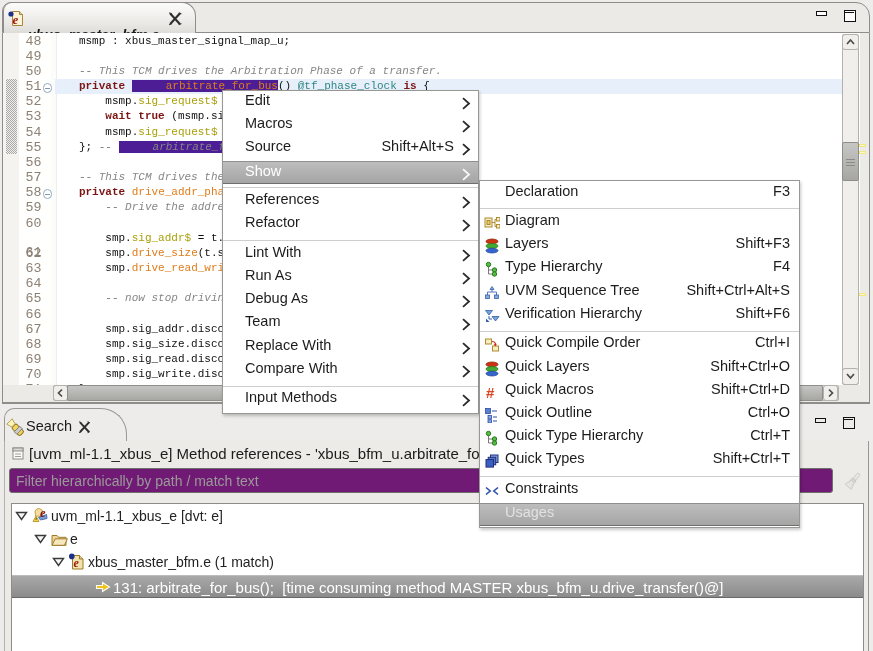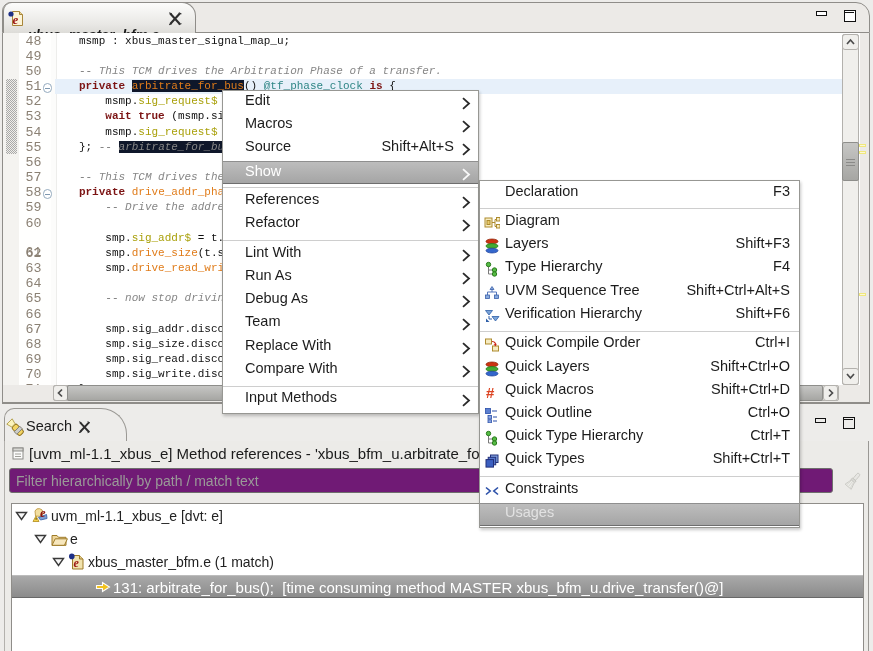--- a/index.html
+++ b/index.html
@@ -29,21 +29,21 @@
 .foldc div{position:absolute;left:1.5px;top:3.5px;width:5px;height:0;border-top:1px solid #7e98b0;}
 
 #code{position:absolute;left:0;top:0;width:839px;height:352px;overflow:hidden;}
 .cl{position:absolute;left:49.5px;font-family:"Liberation Mono",monospace;font-size:11px;
   line-height:15.17px;white-space:pre;color:#101010;}
 .k{color:#7c1414;font-weight:bold;}
 .c{color:#868686;font-style:italic;}
 .o{color:#a9a00a;}
 .m{color:#e07c1a;}
 .t{color:#2e8585;}
-.hlY{background:#0f172a;}
+.hlY{background:#4c1d95;padding-left:34px;}
 #row51{position:absolute;left:51.5px;top:45.5px;width:787px;height:15.17px;background:#e7f0fa;}
 
 .sbtrack{position:absolute;background:#f0efec;border:1px solid #b3b1ad;border-radius:2px;}
 .sbthumb{position:absolute;background:linear-gradient(#c6c6c4,#a6a6a3);border:1px solid #8e8e8b;border-radius:2px;}
 .sbbtn{position:absolute;background:#f0efec;border:1px solid #b3b1ad;border-radius:3px;}
 
 #stabline{position:absolute;left:4px;top:440.5px;width:865px;height:0;border-top:1px solid #9a9894;}
 #stab{position:absolute;left:4px;top:408px;width:123px;height:33px;background:#edecea;
   border:1px solid #9a9894;border-bottom:none;border-radius:10px 26px 0 0;}
 #stabtxt{position:absolute;left:22px;top:8px;font-size:14.5px;color:#1b1b1b;}

